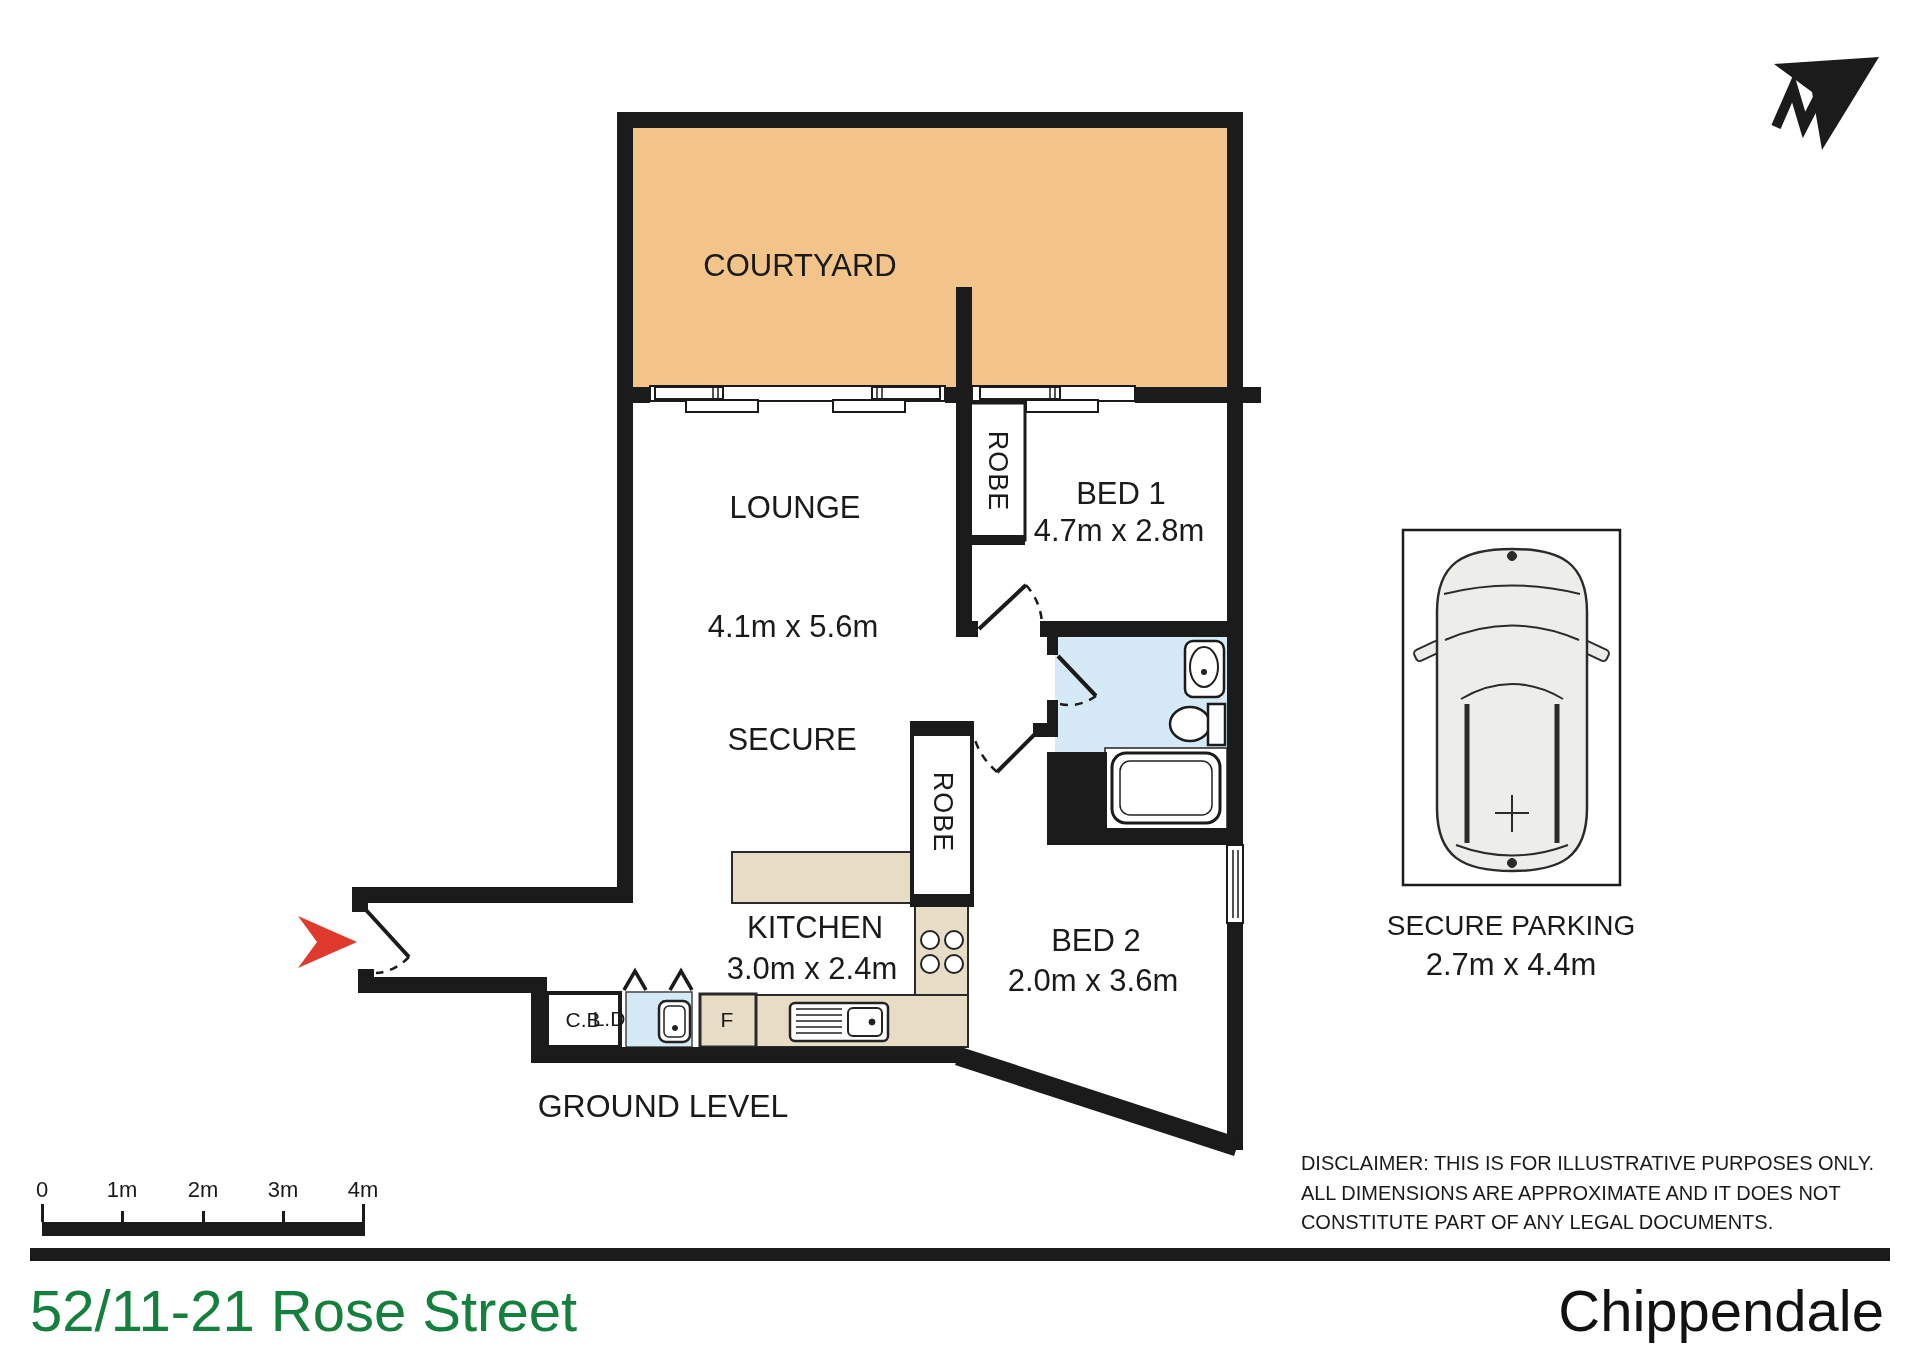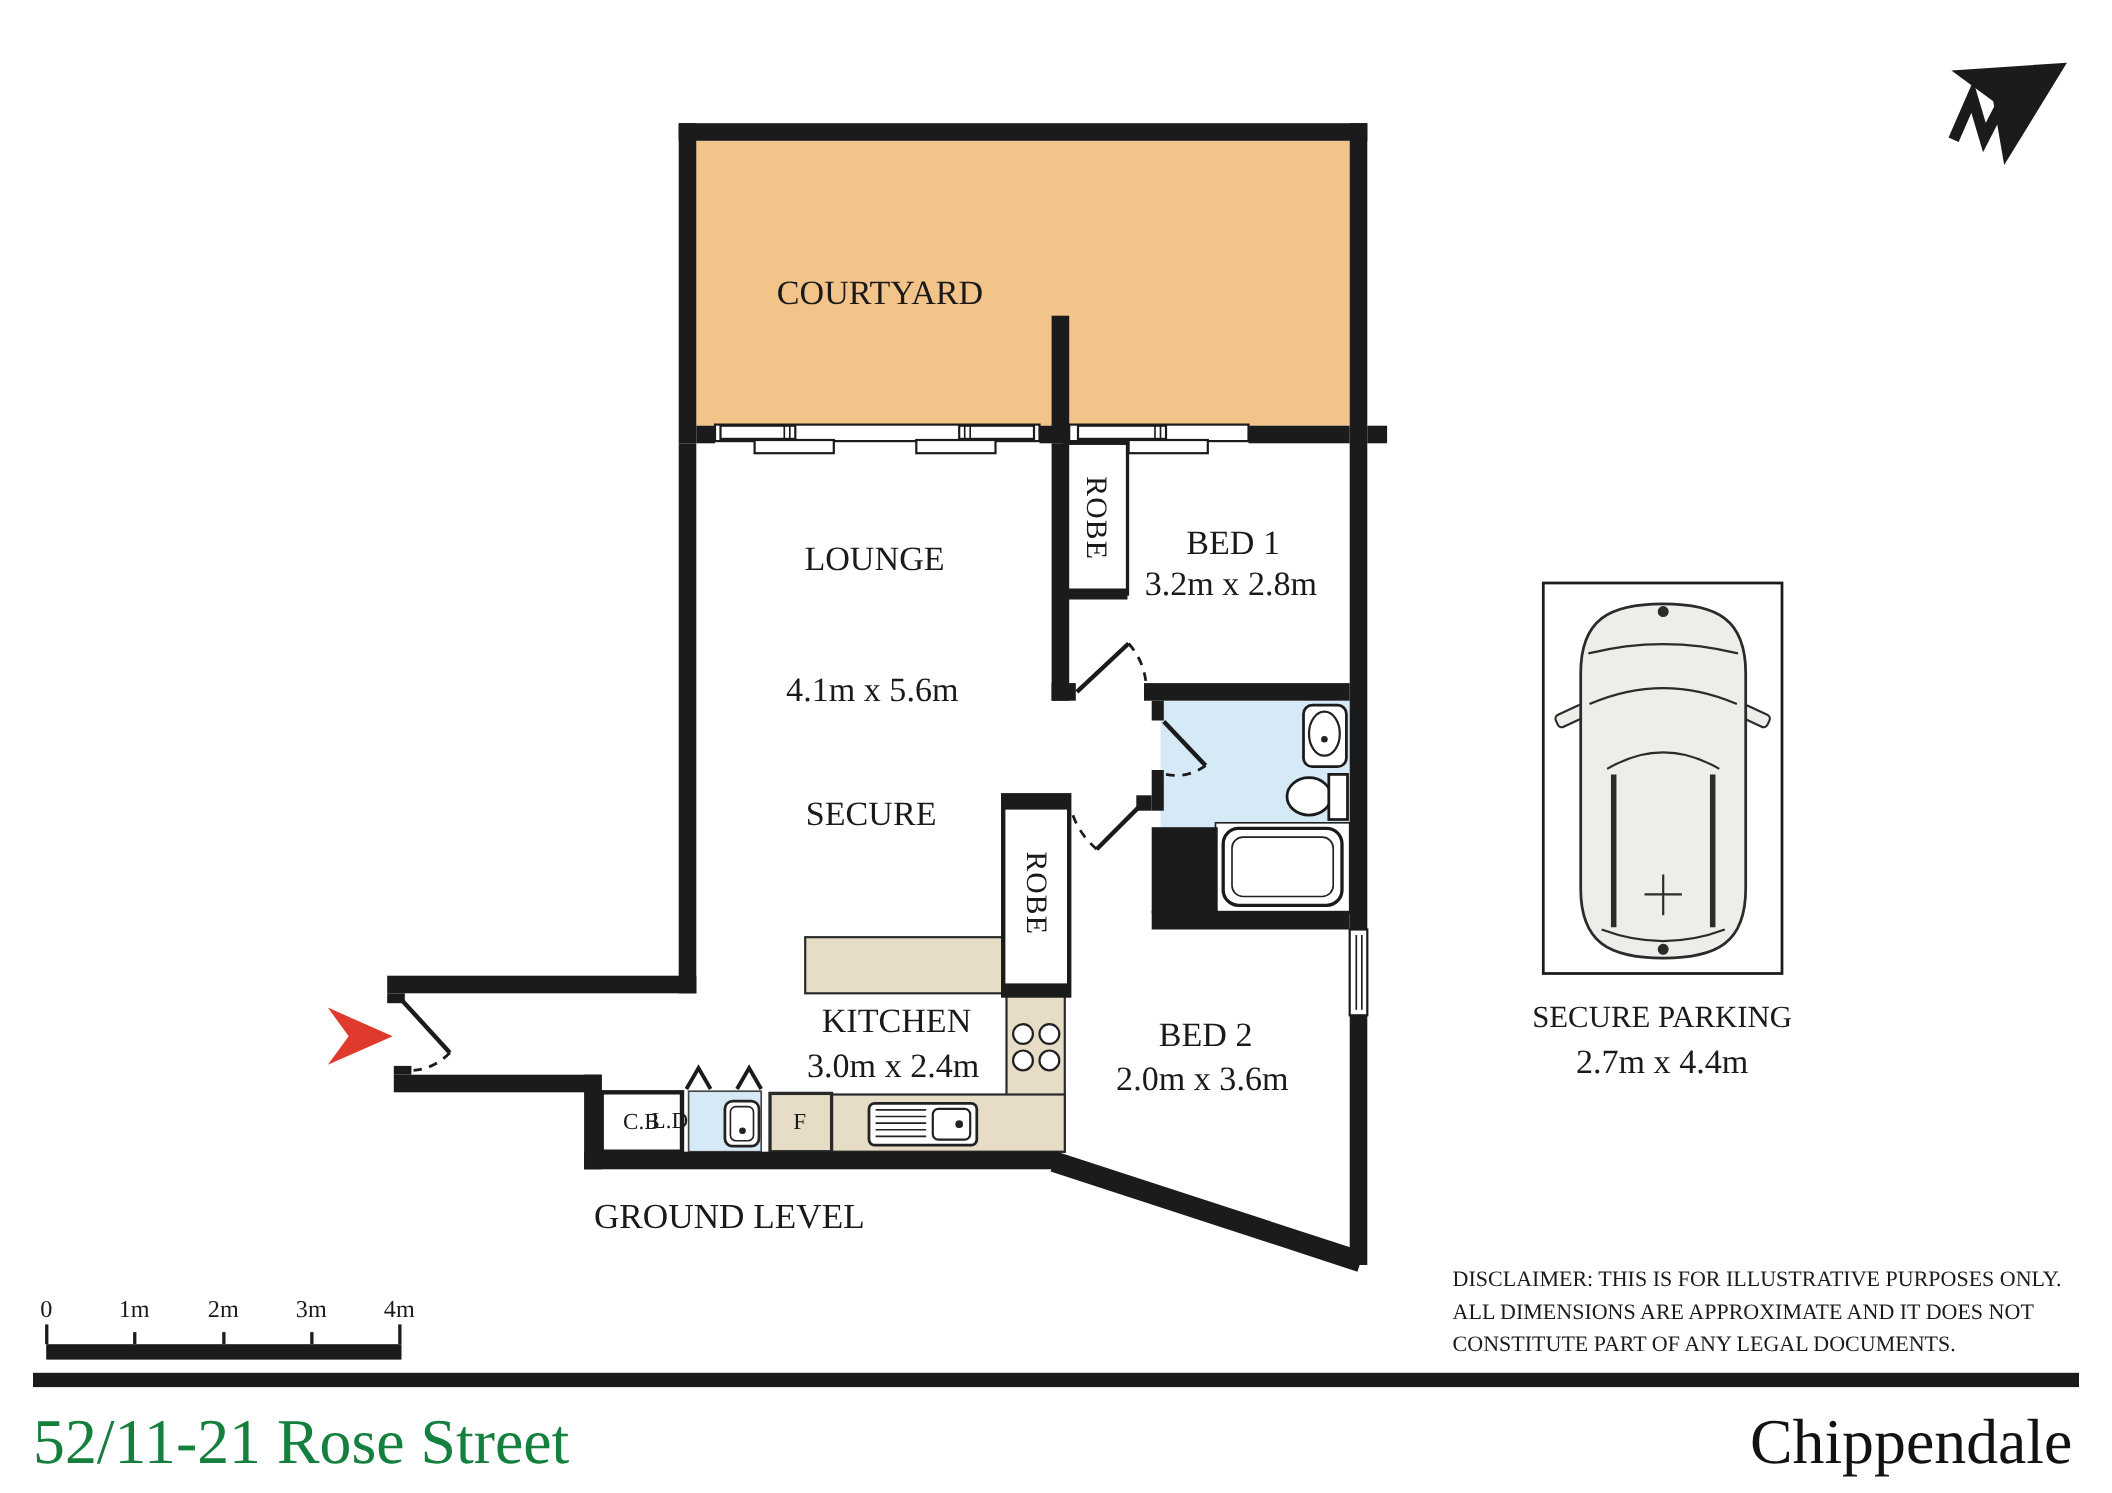--- a/index.html
+++ b/index.html
@@ -1,17 +1,17 @@
 <!DOCTYPE html>
 <html><head>
 <meta charset="utf-8">
 <style>
   html,body{margin:0;padding:0;background:#fff}
   .canvas{position:relative;width:1920px;height:1357px;background:#ffffff;
-          font-family:Liberation Serif, serif;overflow:hidden}
+          font-family:Liberation Sans, sans-serif;overflow:hidden}
   .canvas > svg{position:absolute;left:0;top:0}
   .label{position:absolute;transform:translate(-50%,-50%);white-space:nowrap;color:#1a1a1a}
   .vert{transform:translate(-50%,-50%) rotate(90deg)}
   .sz31{font-size:31px}
   .sz27{font-size:27px;letter-spacing:1px}
   .sz21{font-size:21px}
   .sz22{font-size:22px}
   .sz28{font-size:28px}
   .sz32{font-size:32px}
   .disclaimer{position:absolute;right:46px;top:1149px;text-align:left;
@@ -177,21 +177,21 @@
     </g>
 
     <rect x="30" y="1248" width="1860" height="13" fill="#1b1b1b"></rect>
   </svg>
 
   <div class="label sz31" style="left:800px;top:266px">COURTYARD</div>
   <div class="label sz31" style="left:795px;top:508px">LOUNGE</div>
   <div class="label sz31" style="left:793px;top:627px">4.1m x 5.6m</div>
   <div class="label sz31" style="left:792px;top:740px">SECURE</div>
   <div class="label sz31" style="left:1121px;top:494px">BED 1</div>
-  <div class="label sz31" style="left:1119px;top:531px">3.2m x 2.8m</div>
+  <div class="label sz31" style="left:1119px;top:531px">4.7m x 2.8m</div>
   <div class="label sz27 vert" style="left:997px;top:471px">ROBE</div>
   <div class="label sz27 vert" style="left:942px;top:812px">ROBE</div>
   <div class="label sz31" style="left:815px;top:928px">KITCHEN</div>
   <div class="label sz31" style="left:812px;top:969px">3.0m x 2.4m</div>
   <div class="label sz31" style="left:1096px;top:941px">BED 2</div>
   <div class="label sz31" style="left:1093px;top:981px">2.0m x 3.6m</div>
   <div class="label sz21" style="left:583px;top:1020px">C.B</div>
   <div class="label sz21" style="left:609px;top:1019px">L.D</div>
   <div class="label sz21" style="left:727px;top:1020px">F</div>
   <div class="label sz32" style="left:663px;top:1106px">GROUND LEVEL</div>

